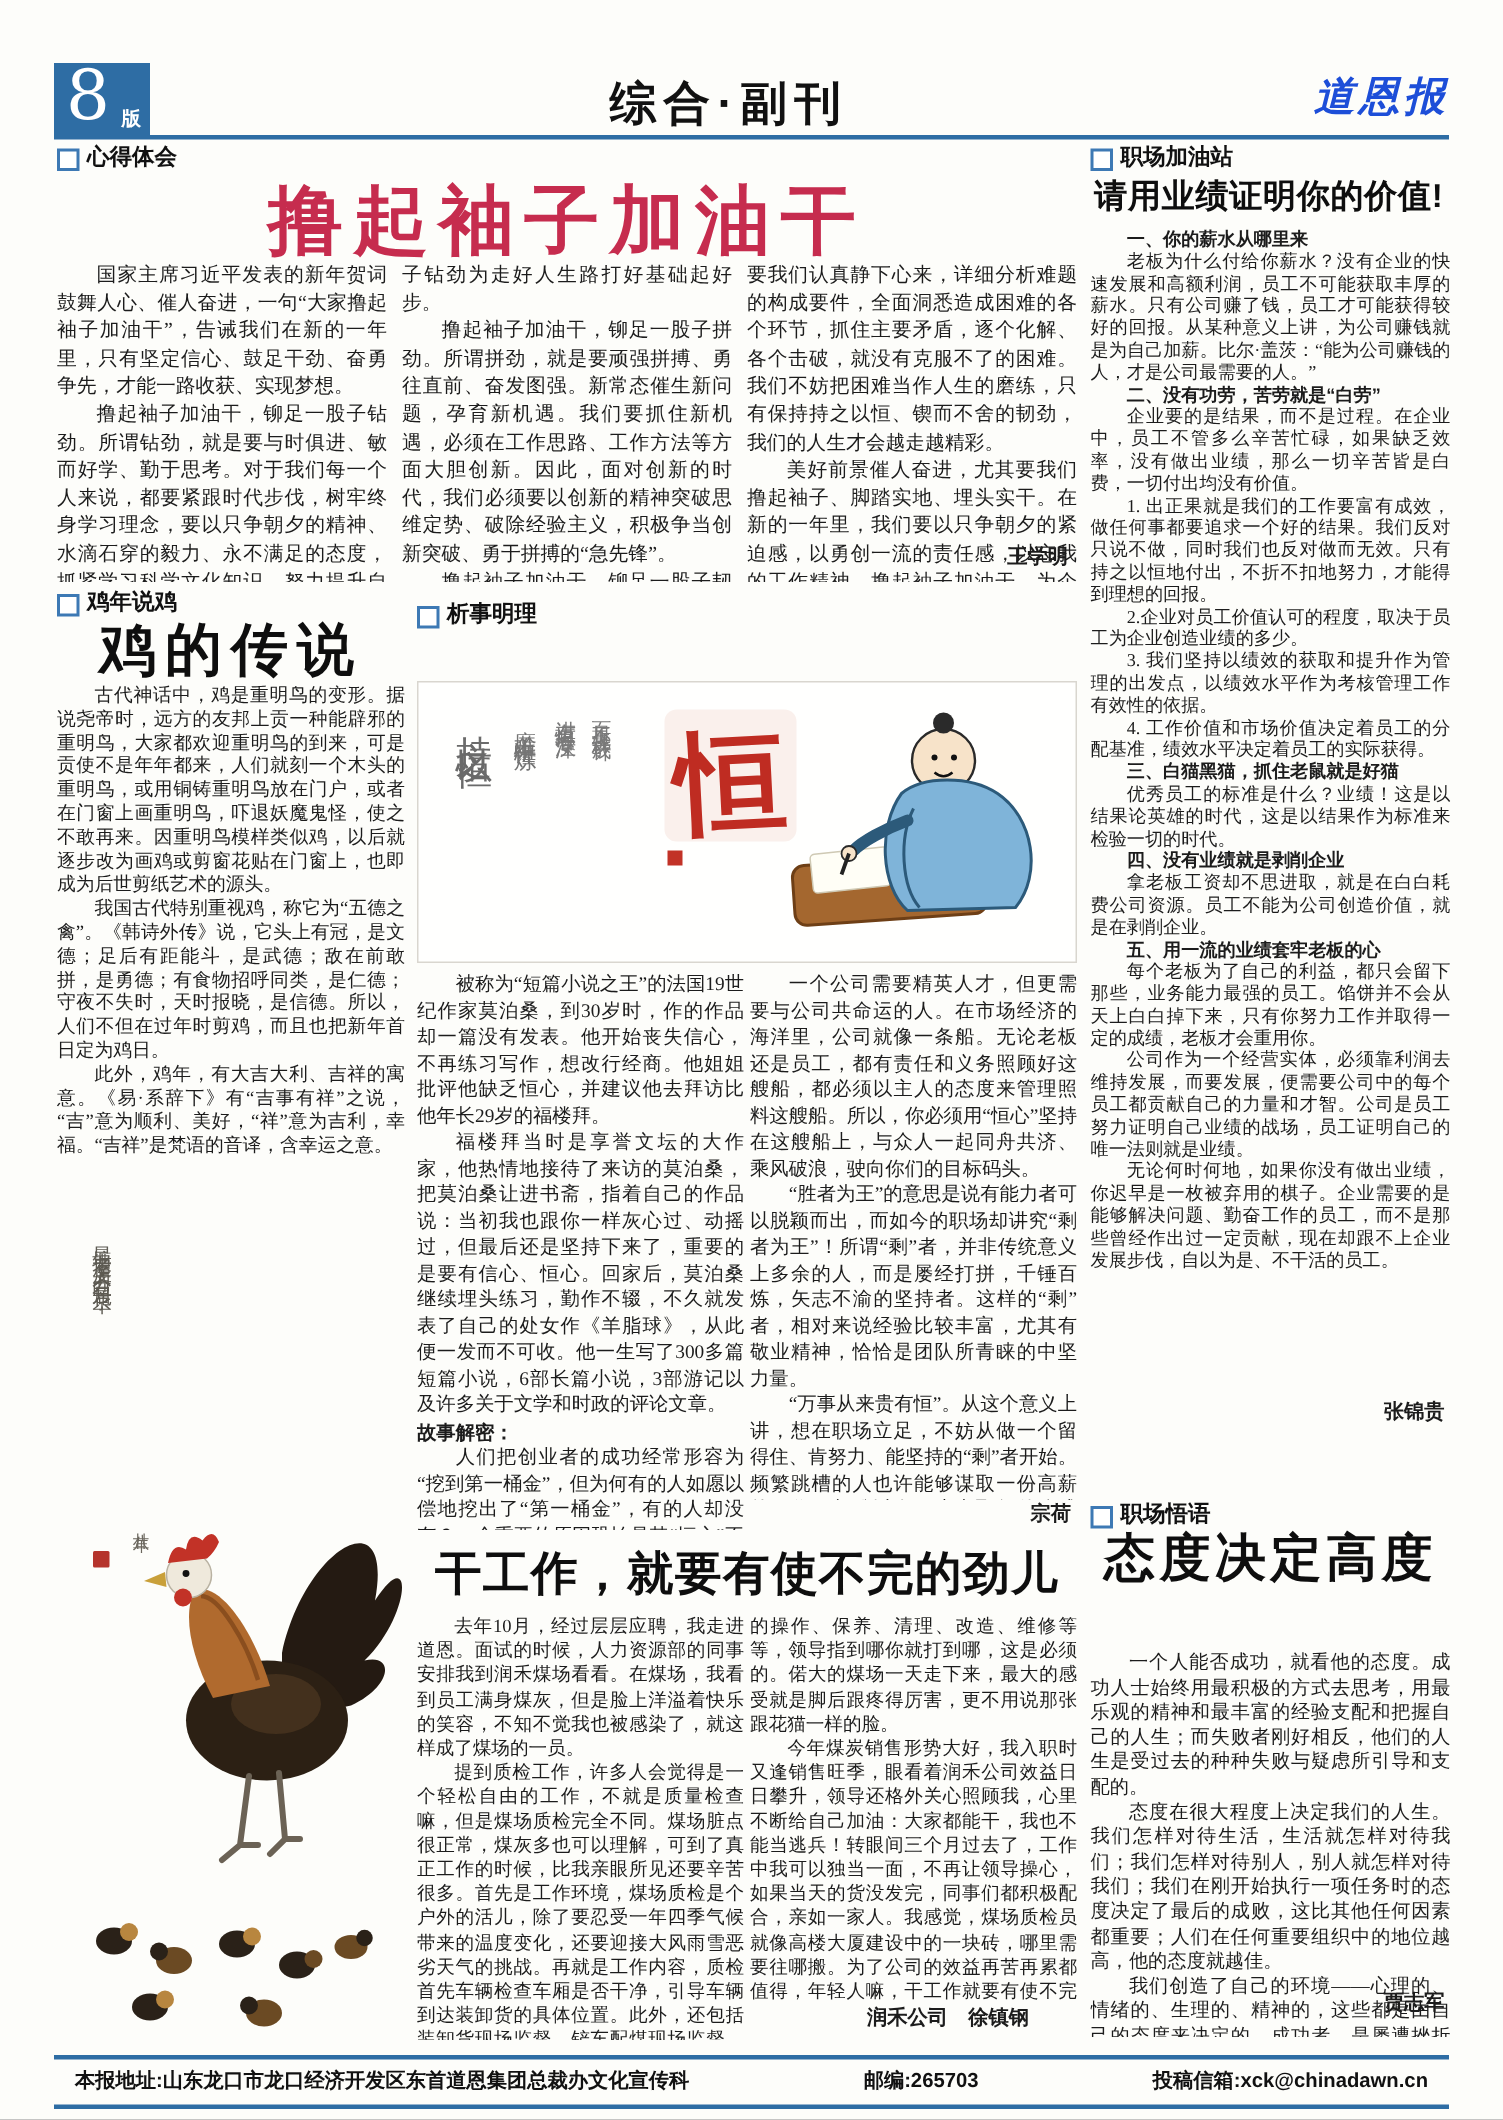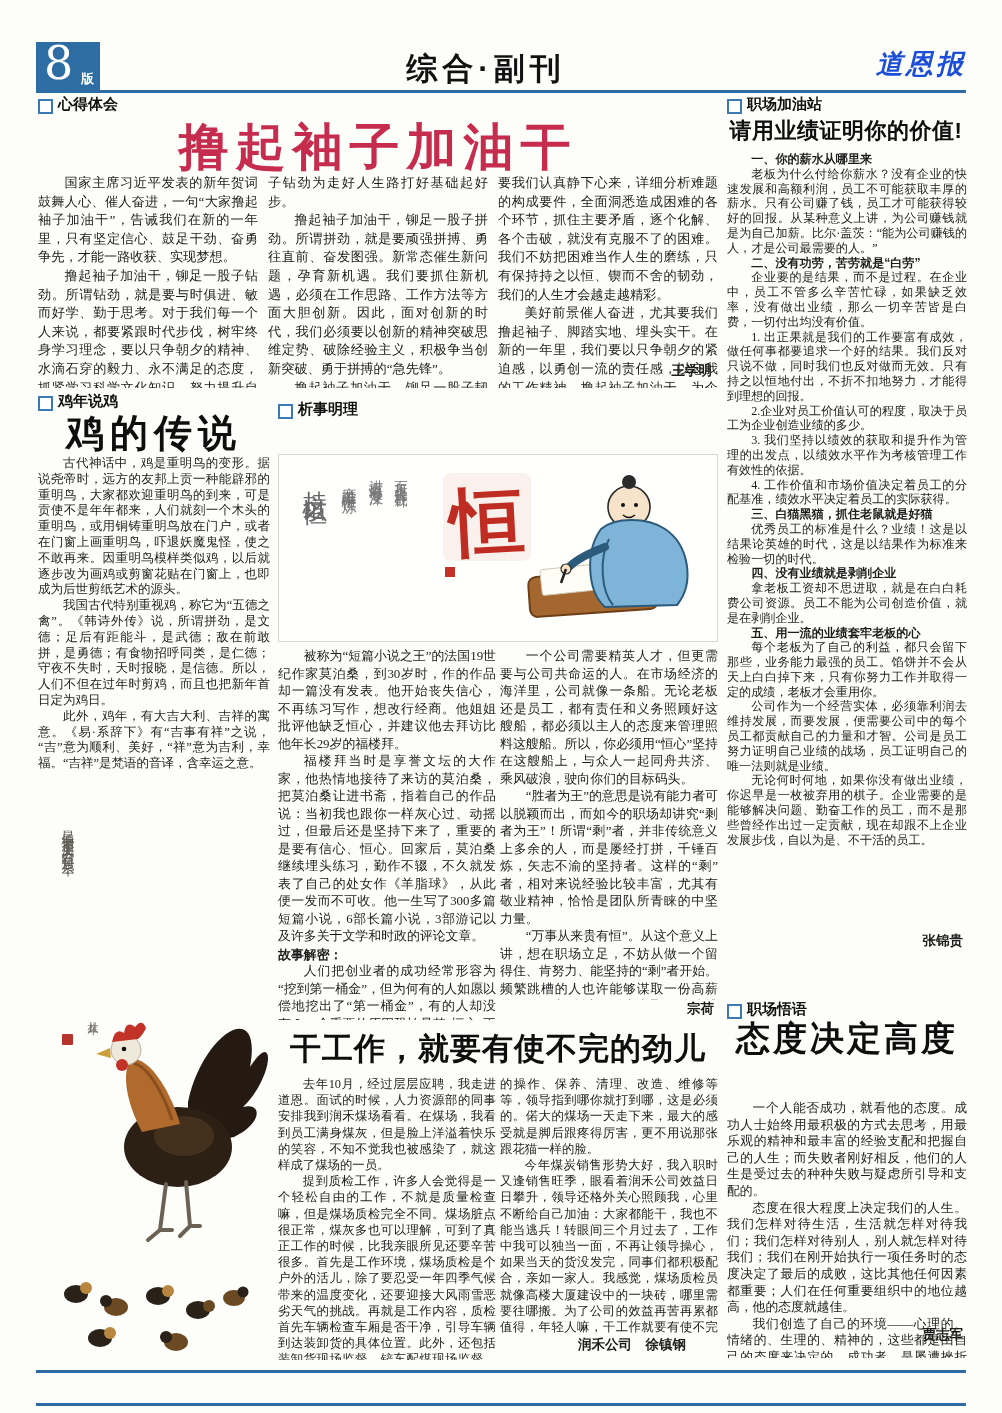--- a/index.html
+++ b/index.html
@@ -80,21 +80,21 @@
     </div>
   <div class="abs byline" style="left:498px;top:362px;width:214px;">王学明</div>
 
   <div class="abs seclabel" style="left:38px;top:392px;">
     <span class="sq"></span>
     <span>鸡年说鸡</span>
   </div>
   <div class="abs h-black" style="left:38px;top:408px;width:232px;font-size:38px;letter-spacing:6px;">鸡的传说</div>
   <div class="abs tcol f156" style="left:38px;top:456px;width:232px;height:344px;">
       <p>古代神话中，鸡是重明鸟的变形。据说尧帝时，远方的友邦上贡一种能辟邪的重明鸟，大家都欢迎重明鸟的到来，可是贡使不是年年都来，人们就刻一个木头的重明鸟，或用铜铸重明鸟放在门户，或者在门窗上画重明鸟，吓退妖魔鬼怪，使之不敢再来。因重明鸟模样类似鸡，以后就逐步改为画鸡或剪窗花贴在门窗上，也即成为后世剪纸艺术的源头。</p>
-      <p>我国古代特别重视鸡，称它为“五德之禽”。《韩诗外传》说，所谓拼劲，是文德；足后有距能斗，是武德；敌在前敢拼，是勇德；有食物招呼同类，是仁德；守夜不失时，天时报晓，是信德。所以，人们不但在过年时剪鸡，而且也把新年首日定为鸡日。</p>
+      <p>我国古代特别重视鸡，称它为“五德之禽”。《韩诗外传》说，它头上有冠，是文德；足后有距能斗，是武德；敌在前敢拼，是勇德；有食物招呼同类，是仁德；守夜不失时，天时报晓，是信德。所以，人们不但在过年时剪鸡，而且也把新年首日定为鸡日。</p>
       <p>此外，鸡年，有大吉大利、吉祥的寓意。《易·系辞下》有“吉事有祥”之说，“吉”意为顺利、美好，“祥”意为吉利，幸福。“吉祥”是梵语的音译，含幸运之意。</p>
     </div>
 
   <svg class="abs" style="left:38px;top:802px;" width="232" height="560" viewBox="0 0 232 560">
     <text x="30" y="18" font-size="13" fill="#5d5a52" style="writing-mode:vertical-rl;letter-spacing:3px;font-family:'Liberation Serif',serif">星塘老屋后人齐白石居京华</text>
     <text x="55" y="210" font-size="11" fill="#6b675e" style="writing-mode:vertical-rl;letter-spacing:2px;font-family:'Liberation Serif',serif">廿八年</text>
     <rect x="24" y="232" width="11" height="11" rx="1" fill="#b5342c"></rect>
     <g>
       <path d="M150,300 C165,230 225,195 212,265 C238,225 236,275 205,305 C225,300 224,322 196,335 L150,345 Z" fill="#241a12"></path>
       <ellipse cx="140" cy="345" rx="54" ry="40" fill="#2c2014"></ellipse>
@@ -221,15 +221,20 @@
   </div>
   <div class="abs h-black" style="left:727px;top:1016px;width:240px;font-size:34px;letter-spacing:3px;">态度决定高度</div>
   <div class="abs tcol f166" style="left:727px;top:1100px;width:240px;height:258px;">
       <p>一个人能否成功，就看他的态度。成功人士始终用最积极的方式去思考，用最乐观的精神和最丰富的经验支配和把握自己的人生；而失败者刚好相反，他们的人生是受过去的种种失败与疑虑所引导和支配的。</p>
       <p>态度在很大程度上决定我们的人生。我们怎样对待生活，生活就怎样对待我们；我们怎样对待别人，别人就怎样对待我们；我们在刚开始执行一项任务时的态度决定了最后的成败，这比其他任何因素都重要；人们在任何重要组织中的地位越高，他的态度就越佳。</p>
       <p>我们创造了自己的环境——心理的、情绪的、生理的、精神的，这些都是由自己的态度来决定的。成功者，是屡遭挫折而热情不减。</p>
     </div>
   <div class="abs byline" style="left:727px;top:1326px;width:236px;">贾志军</div>
 
   <div class="abs hrule" style="top:1370px;"></div>
+  <div class="abs footrow">
+    <span>本报地址:山东龙口市龙口经济开发区东首道恩集团总裁办文化宣传科</span>
+    <span>邮编:265703</span>
+    <span>投稿信箱:xck@chinadawn.cn</span>
+  </div>
   <div class="abs hrule" style="top:1403px;"></div>
 
 </div>
 
 </body></html>

